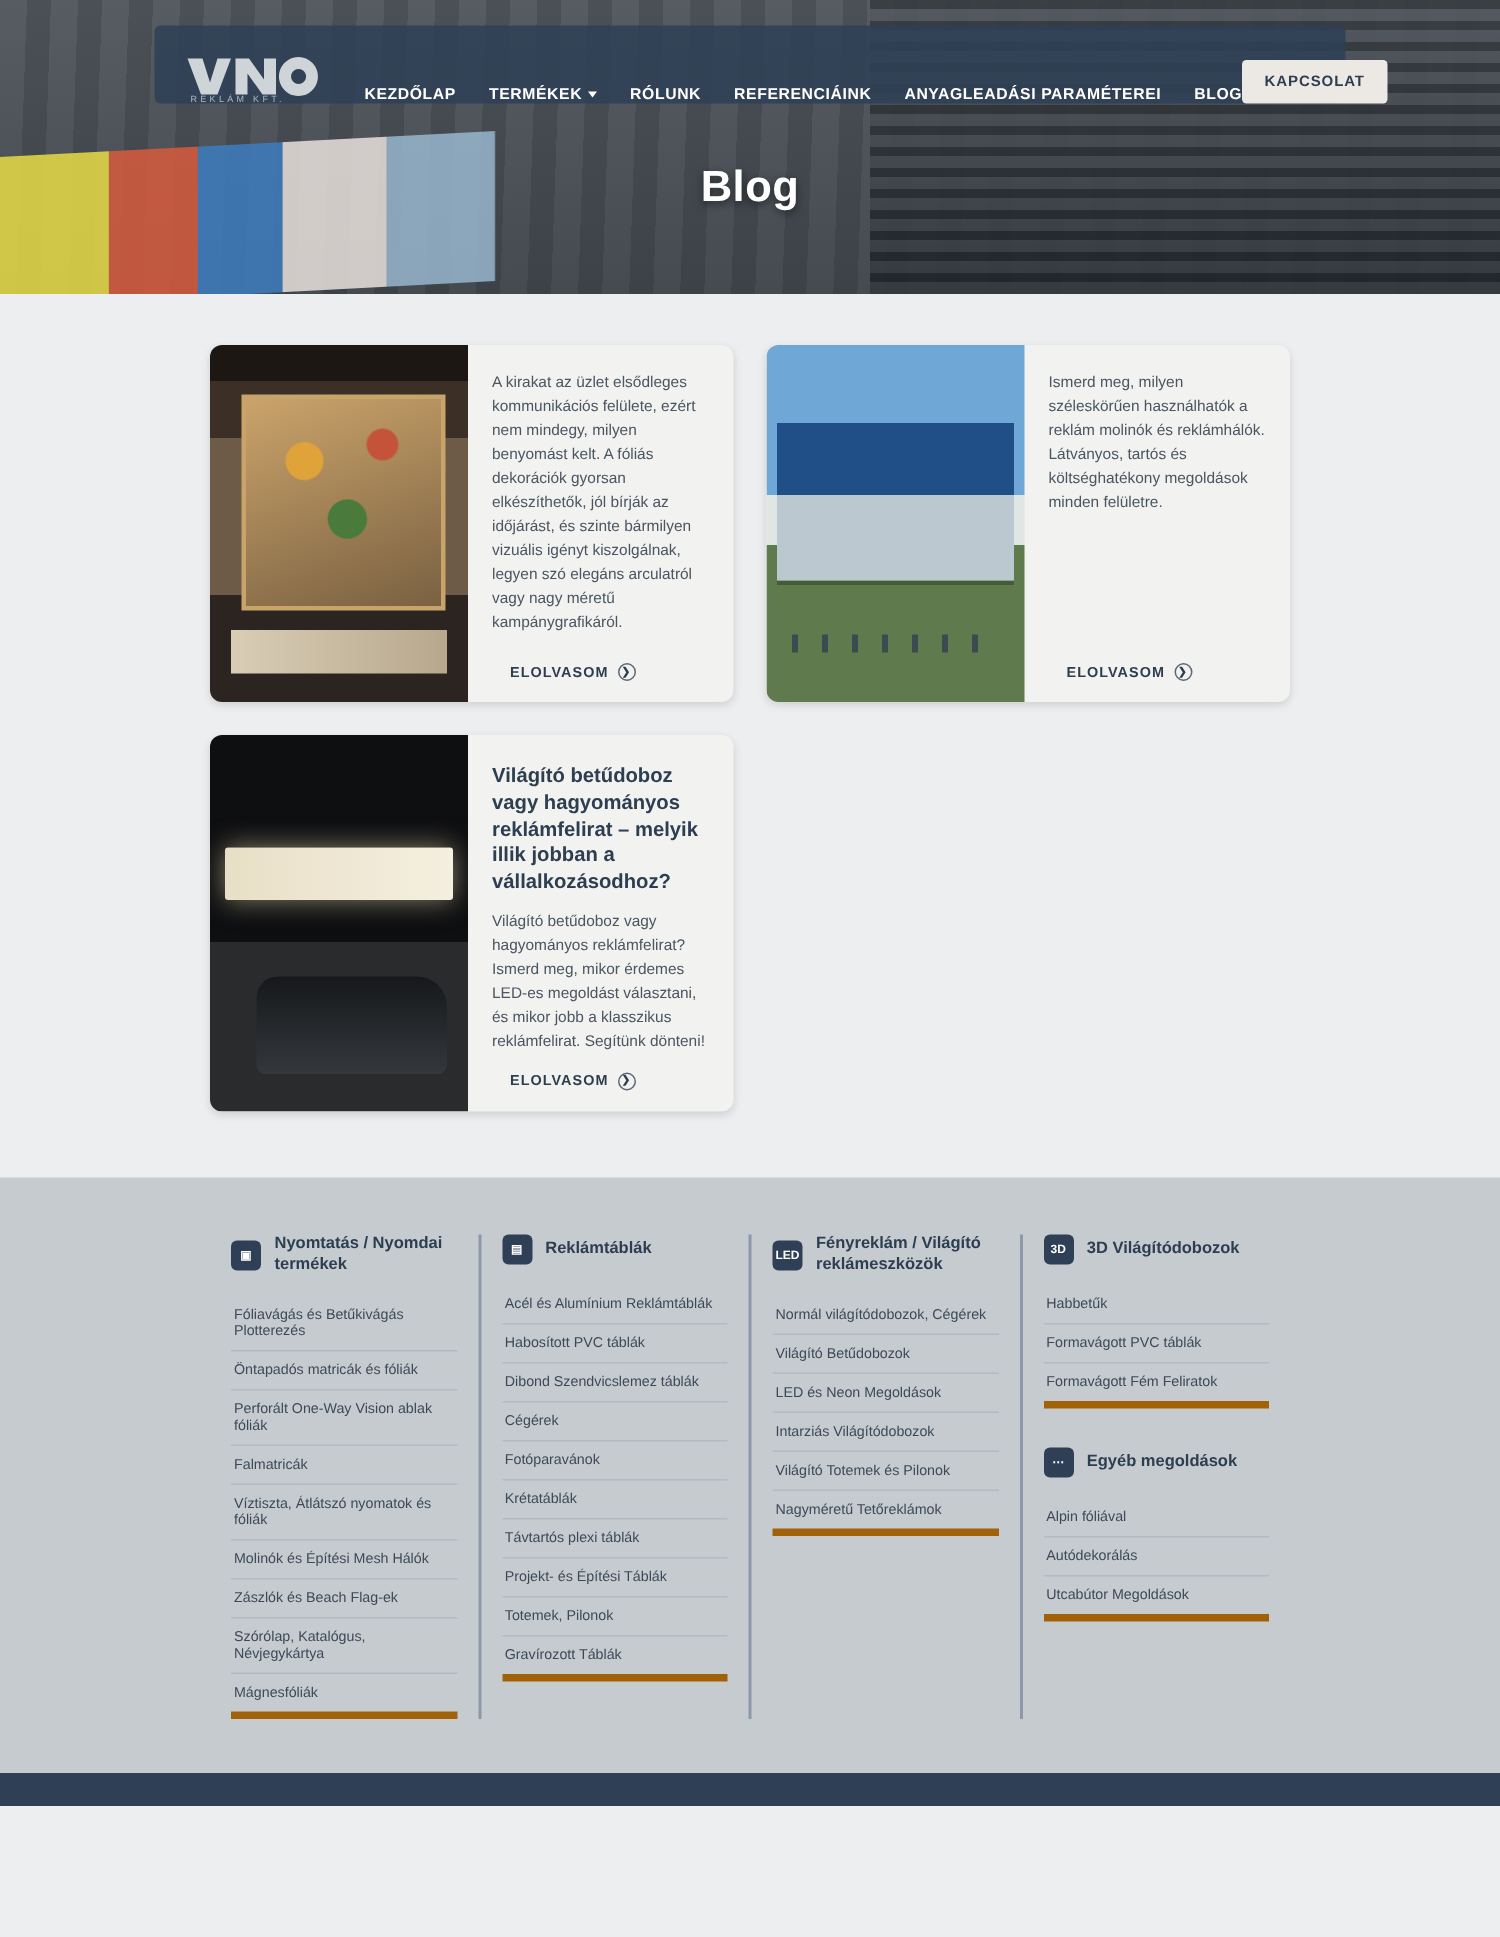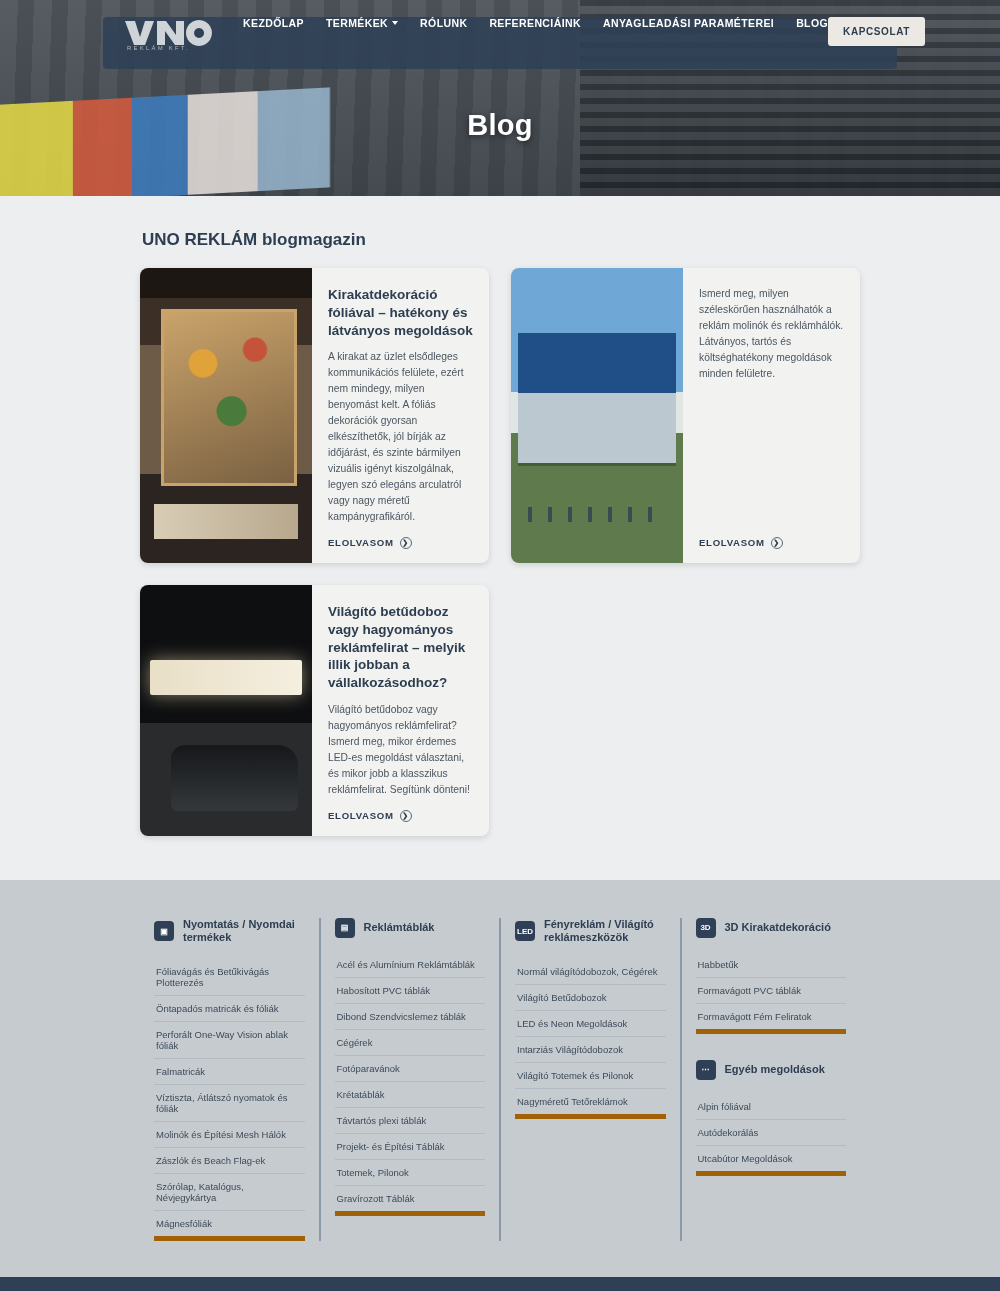--- a/index.html
+++ b/index.html
@@ -45,21 +45,21 @@
   }
   .navbar {
     position:relative;
     z-index:3;
     width:794px;
     margin:17px auto 0;
     height:52px;
     background:rgba(47,64,86,.86);
     border-radius:4px;
     display:flex;
-    align-items:flex-start;
+    align-items:flex-end;
     padding:0 14px 0 18px;
   }
   .logo {
     display:flex; flex-direction:column; justify-content:center;
     width:96px; height:34px; margin-right:26px;
   }
   .logo svg { display:block; }
   .nav-links {
     display:flex; align-items:center; gap:22px;
     flex:1;
@@ -125,21 +125,21 @@
     font-size:13.5px; font-weight:bold; color:#2d3e50;
     line-height:1.32; margin:0 0 10px;
   }
   .card-text {
     font-size:10.3px; line-height:1.55; color:#4a5662; margin:0 0 12px;
     flex:1;
   }
   .readmore {
     display:flex; align-items:center; gap:6px;
     font-size:9.6px; font-weight:bold; letter-spacing:.7px;
-    color:#2d3e50; text-decoration:none;
+    color:#2d3e50; text-decoration:none;margin-left:12px;
   }
   .readmore .arrow {
     width:12px;height:12px;border-radius:50%;border:1px solid #5b6876;
     display:inline-flex;align-items:center;justify-content:center;
     font-size:7px; line-height:1;
   }
 
   
   .img-shop { background:
       linear-gradient(180deg,#1d1713 0 10%, #3c2f26 10% 26%, #6d5b47 26% 70%, #2b2420 70% 100%);
@@ -255,28 +255,26 @@
     </div>
 
     <button class="btn-contact">KAPCSOLAT</button>
   </nav>
 
   <div class="hero-title">Blog</div>
 </div>
 
 <div class="main">
   <div class="wrap">
-    <h2 class="section-title">UNO REKLÁM blogmagazin</h2>
 
     <div class="cards">
 
       <article class="card">
         <div class="card-img img-shop"></div>
         <div class="card-body">
-          <h3 class="card-title">Kirakatdekoráció fóliával – hatékony és látványos megoldások</h3>
           <p class="card-text">A kirakat az üzlet elsődleges kommunikációs felülete, ezért nem mindegy, milyen benyomást kelt. A fóliás dekorációk gyorsan elkészíthetők, jól bírják az időjárást, és szinte bármilyen vizuális igényt kiszolgálnak, legyen szó elegáns arculatról vagy nagy méretű kampánygrafikáról.</p>
           <a class="readmore" href="#">
             <span>ELOLVASOM</span>
             <span class="arrow">❯</span>
           </a>
         </div>
       </article>
 
       <article class="card">
         <div class="card-img img-billboard"></div>
@@ -406,21 +404,21 @@
           </li>
         <li>
             <a href="#">Nagyméretű Tetőreklámok</a>
           </li>
       </ul>
     </div>
 
     <div class="col col-mid">
       <div class="cat-head">
         <span class="cat-ico">3D</span>
-        <span class="cat-name">3D Kirakatdekoráció</span>
+        <span class="cat-name">3D Világítódobozok</span>
       </div>
       <ul>
         <li>
             <a href="#">Habbetűk</a>
           </li>
         <li>
             <a href="#">Formavágott PVC táblák</a>
           </li>
         <li>
             <a href="#">Formavágott Fém Feliratok</a>

